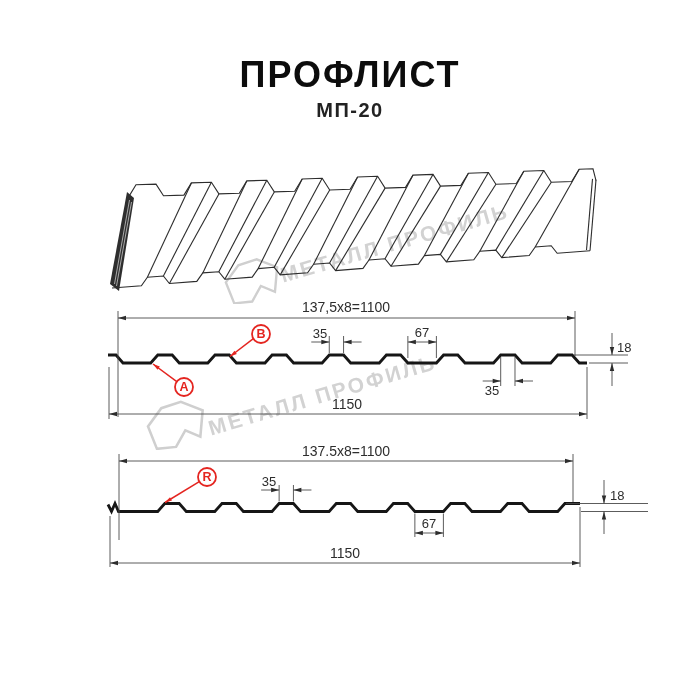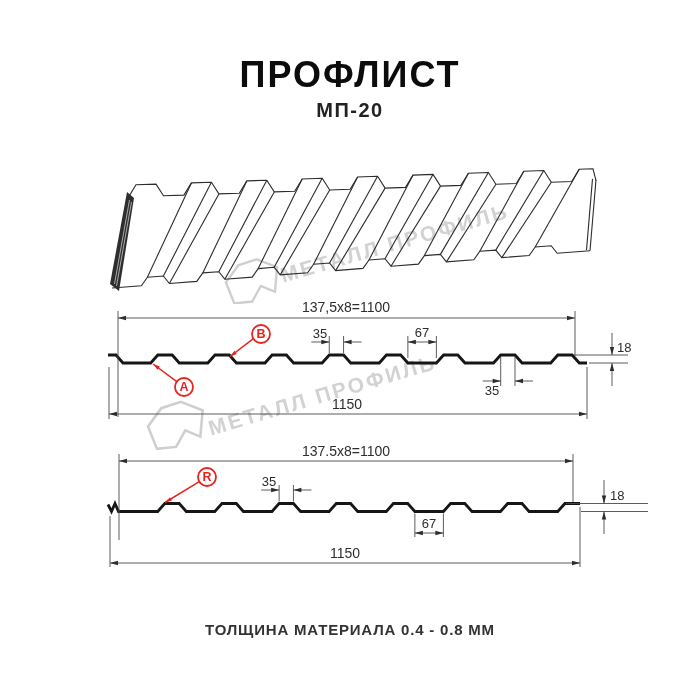--- a/index.html
+++ b/index.html
@@ -172,14 +172,13 @@
     <text class="rl" x="261" y="338.3" text-anchor="middle">B</text>
 
     <text class="d14" x="346" y="456" text-anchor="middle">137.5x8=1100</text>
     <text class="d13" x="269" y="486" text-anchor="middle">35</text>
     <text class="d13" x="429" y="528" text-anchor="middle">67</text>
     <text class="d13" x="610" y="500" text-anchor="start">18</text>
     <text class="d14" x="345" y="558" text-anchor="middle">1150</text>
     <text class="rl" x="207" y="481.3" text-anchor="middle">R</text>
   </svg>
 
-  <div class="footer">ТОЛЩИНА МАТЕРИАЛА 0.4 - 0.8 ММ</div>
 </div>
 
 </body></html>

